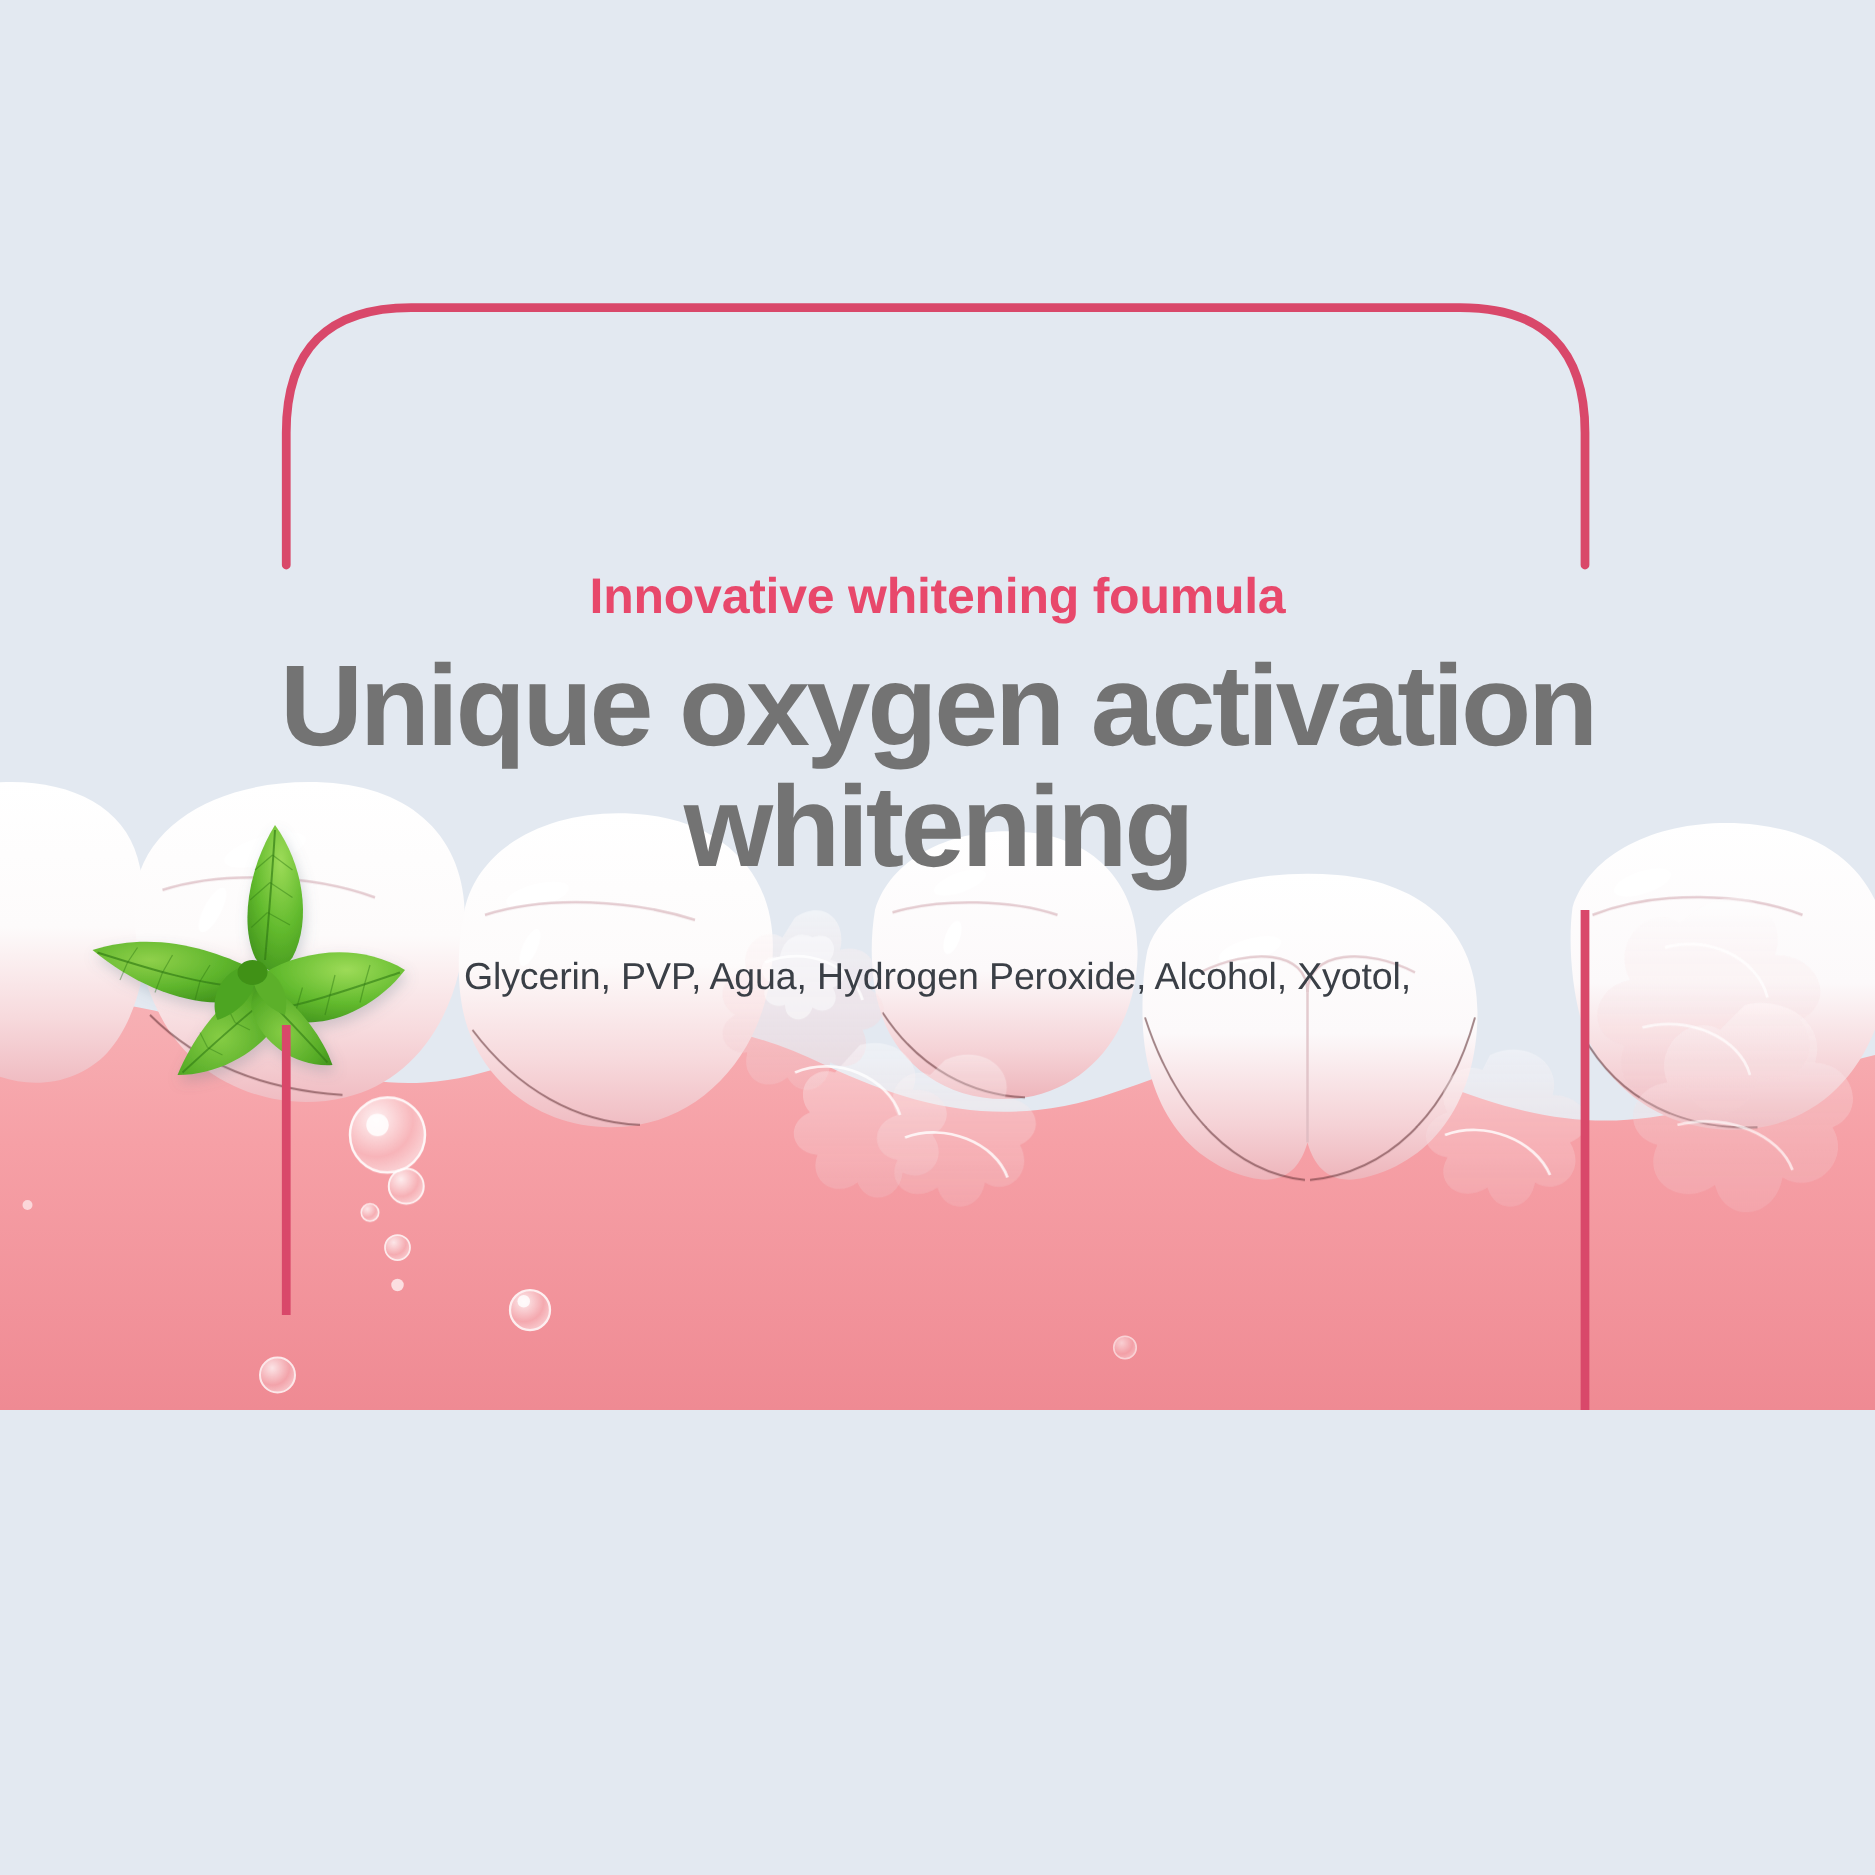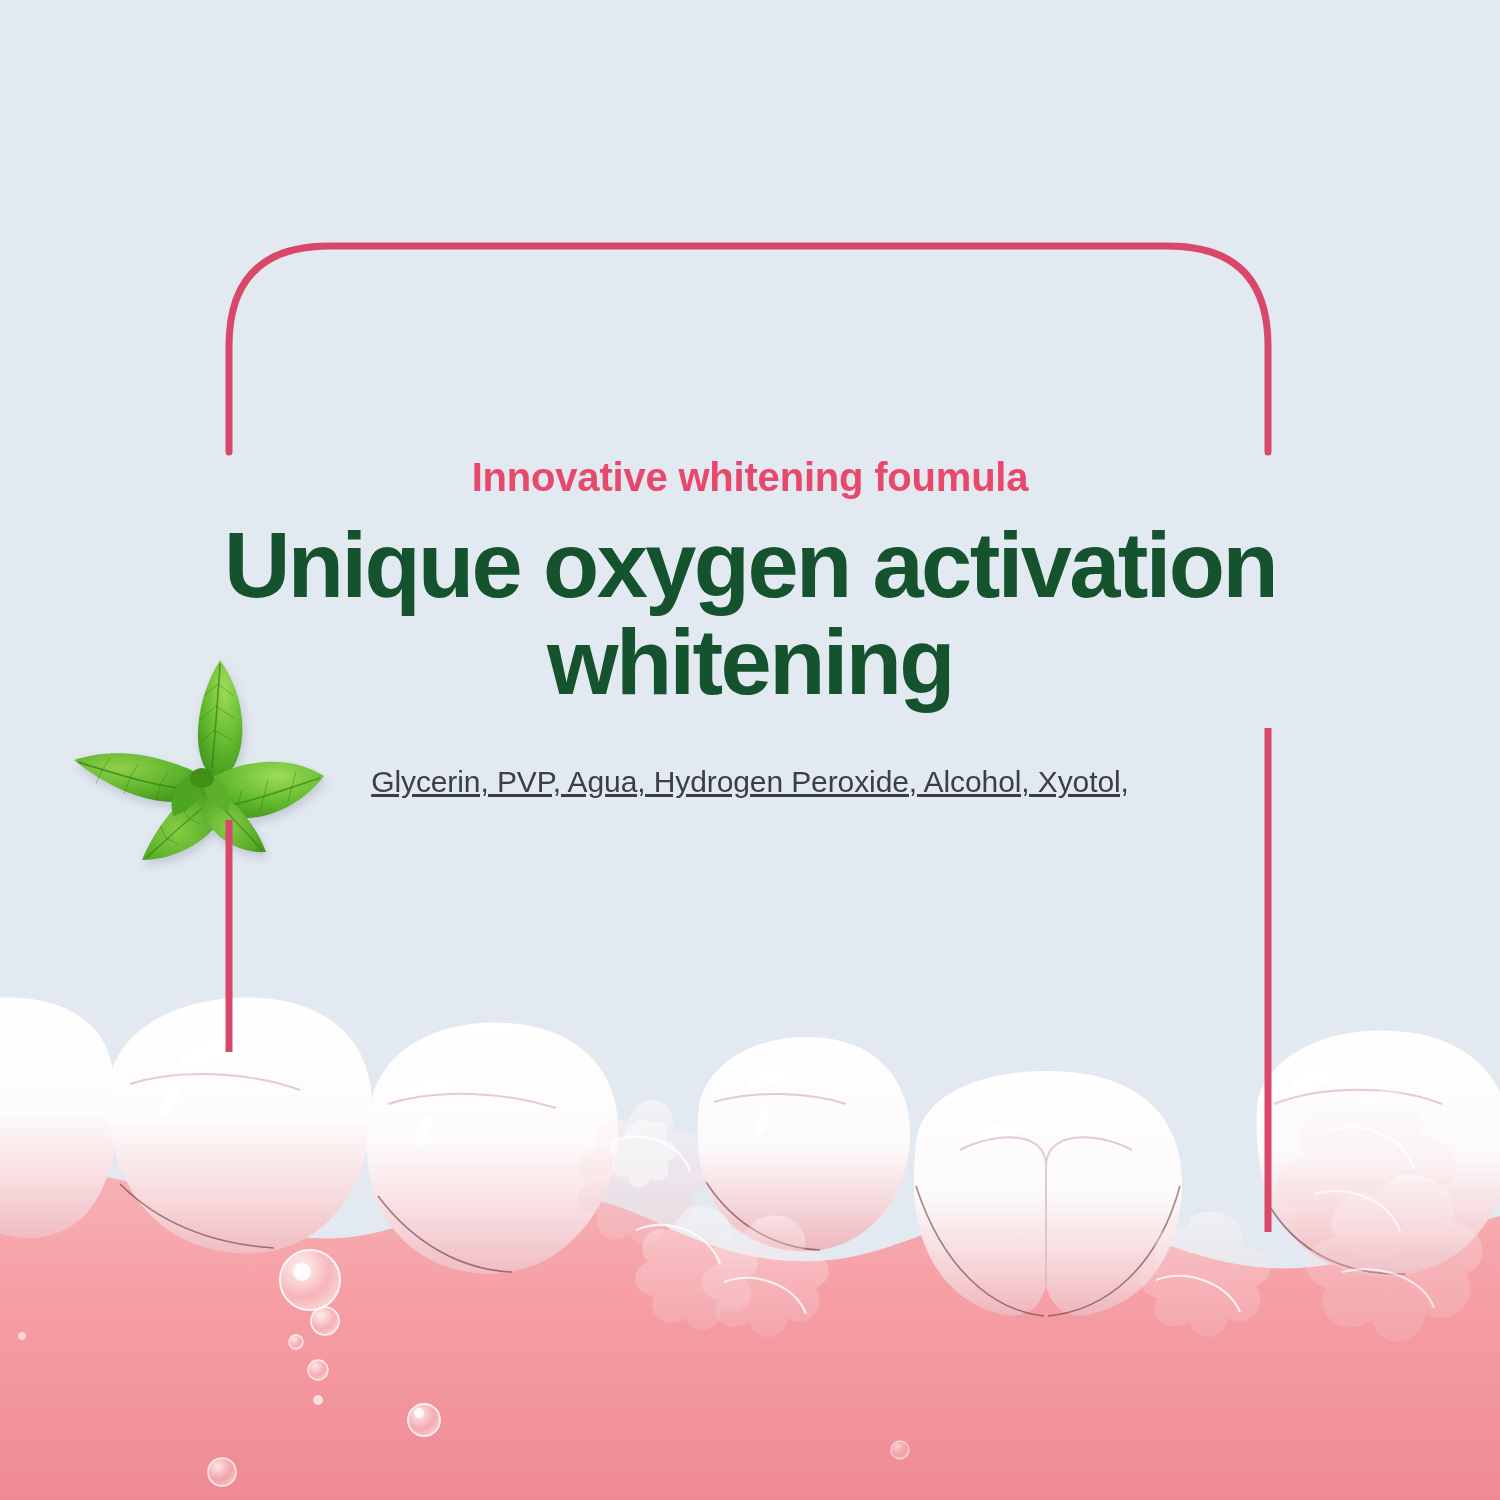--- a/index.html
+++ b/index.html
@@ -8,21 +8,21 @@
     width: 1500px;
     height: 1500px;
     overflow: hidden;
     background: #e3e9f1;
     font-family: "Liberation Sans", sans-serif;
   }
 
   #stage {
     position: relative;
     width: 1500px;
-    height: 1500px;
+    height: 1128px;
     background: #e3e9f1;
     overflow: hidden;
   }
 
   
   .frame-svg {
     position: absolute;
     left: 0; top: 0;
     width: 1500px;
     height: 1500px;
@@ -47,33 +47,32 @@
     color: #e8486b;
     line-height: 1.1;
   }
 
   .headline {
     margin-top: 18px;
     font-size: 92px;
     font-weight: 800;
     letter-spacing: -2.6px;
     line-height: 1.05;
-    color: #14532d;
+    color: #737373;
     padding: 0 120px;
   }
 
   .ingredients {
     margin-top: 44px;
     font-size: 30px;
     font-weight: 400;
     line-height: 1.85;
     color: #3a3f46;
     padding: 0 330px;
     letter-spacing: -0.1px;
-    text-decoration: underline;
   }
   .ingredients .ing-line { display: block; }
 
   
   .mint {
     position: absolute;
     left: 52px;
     top: 638px;
     width: 300px;
     height: 250px;

